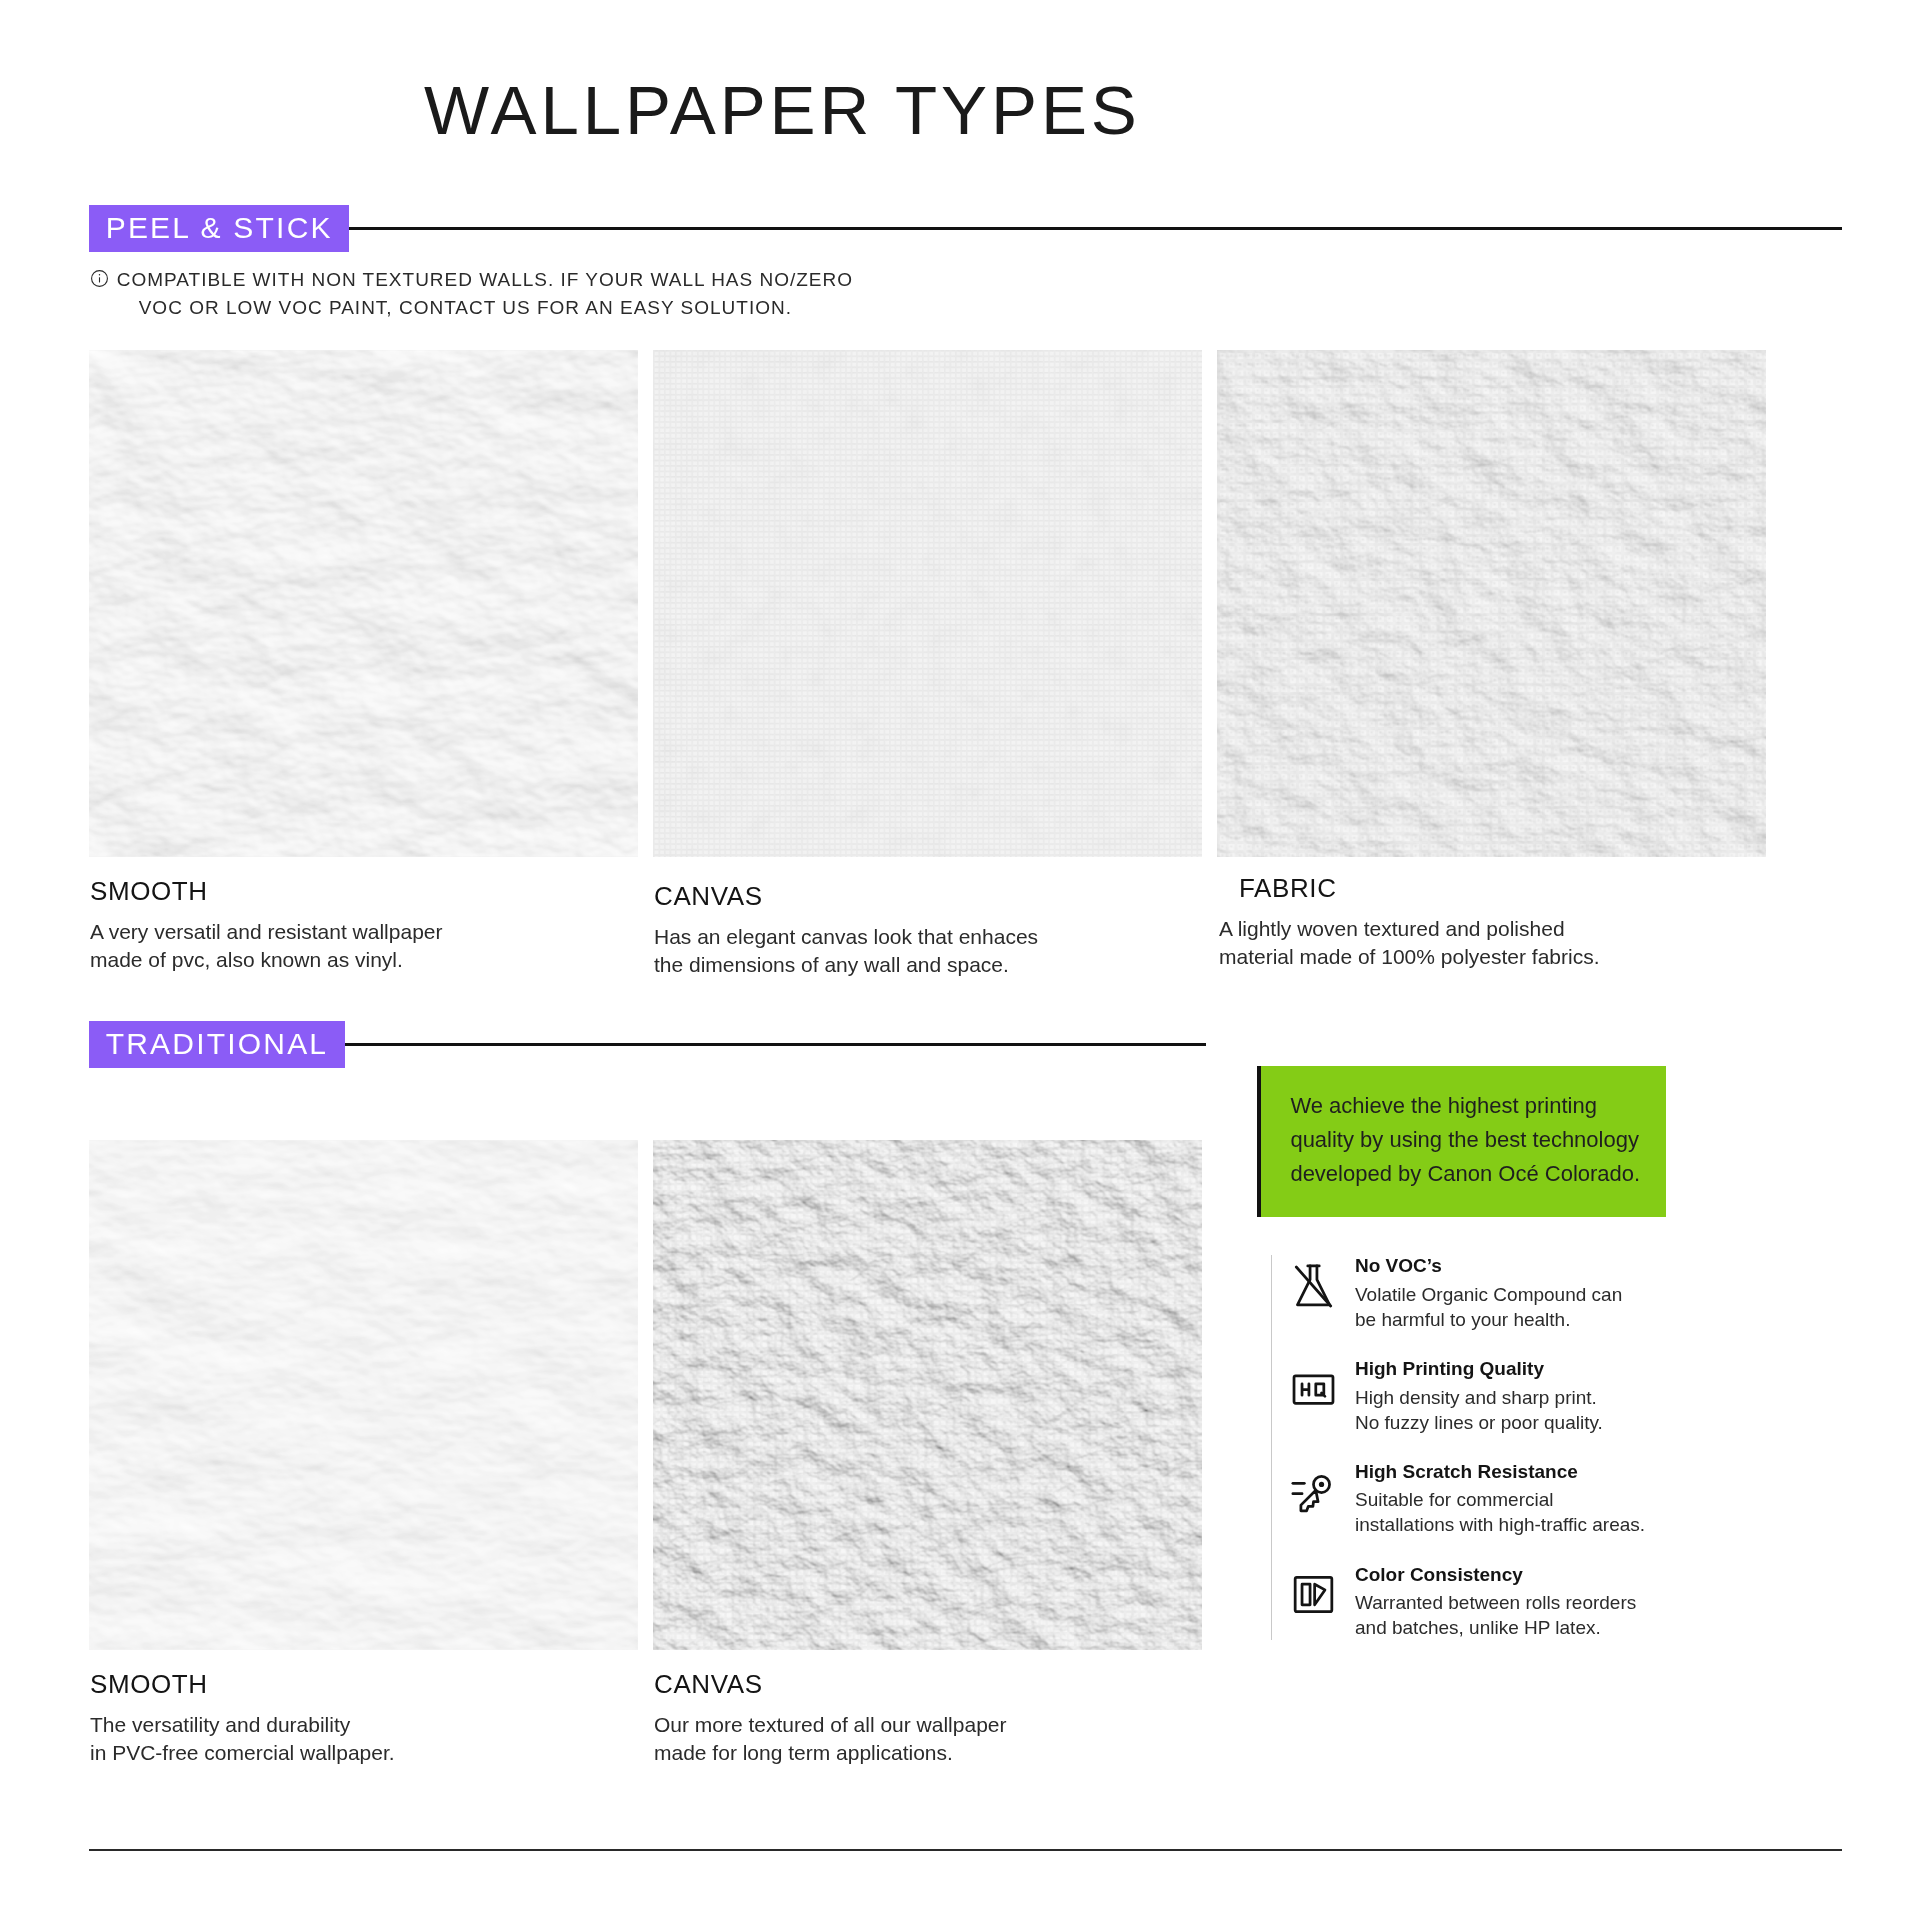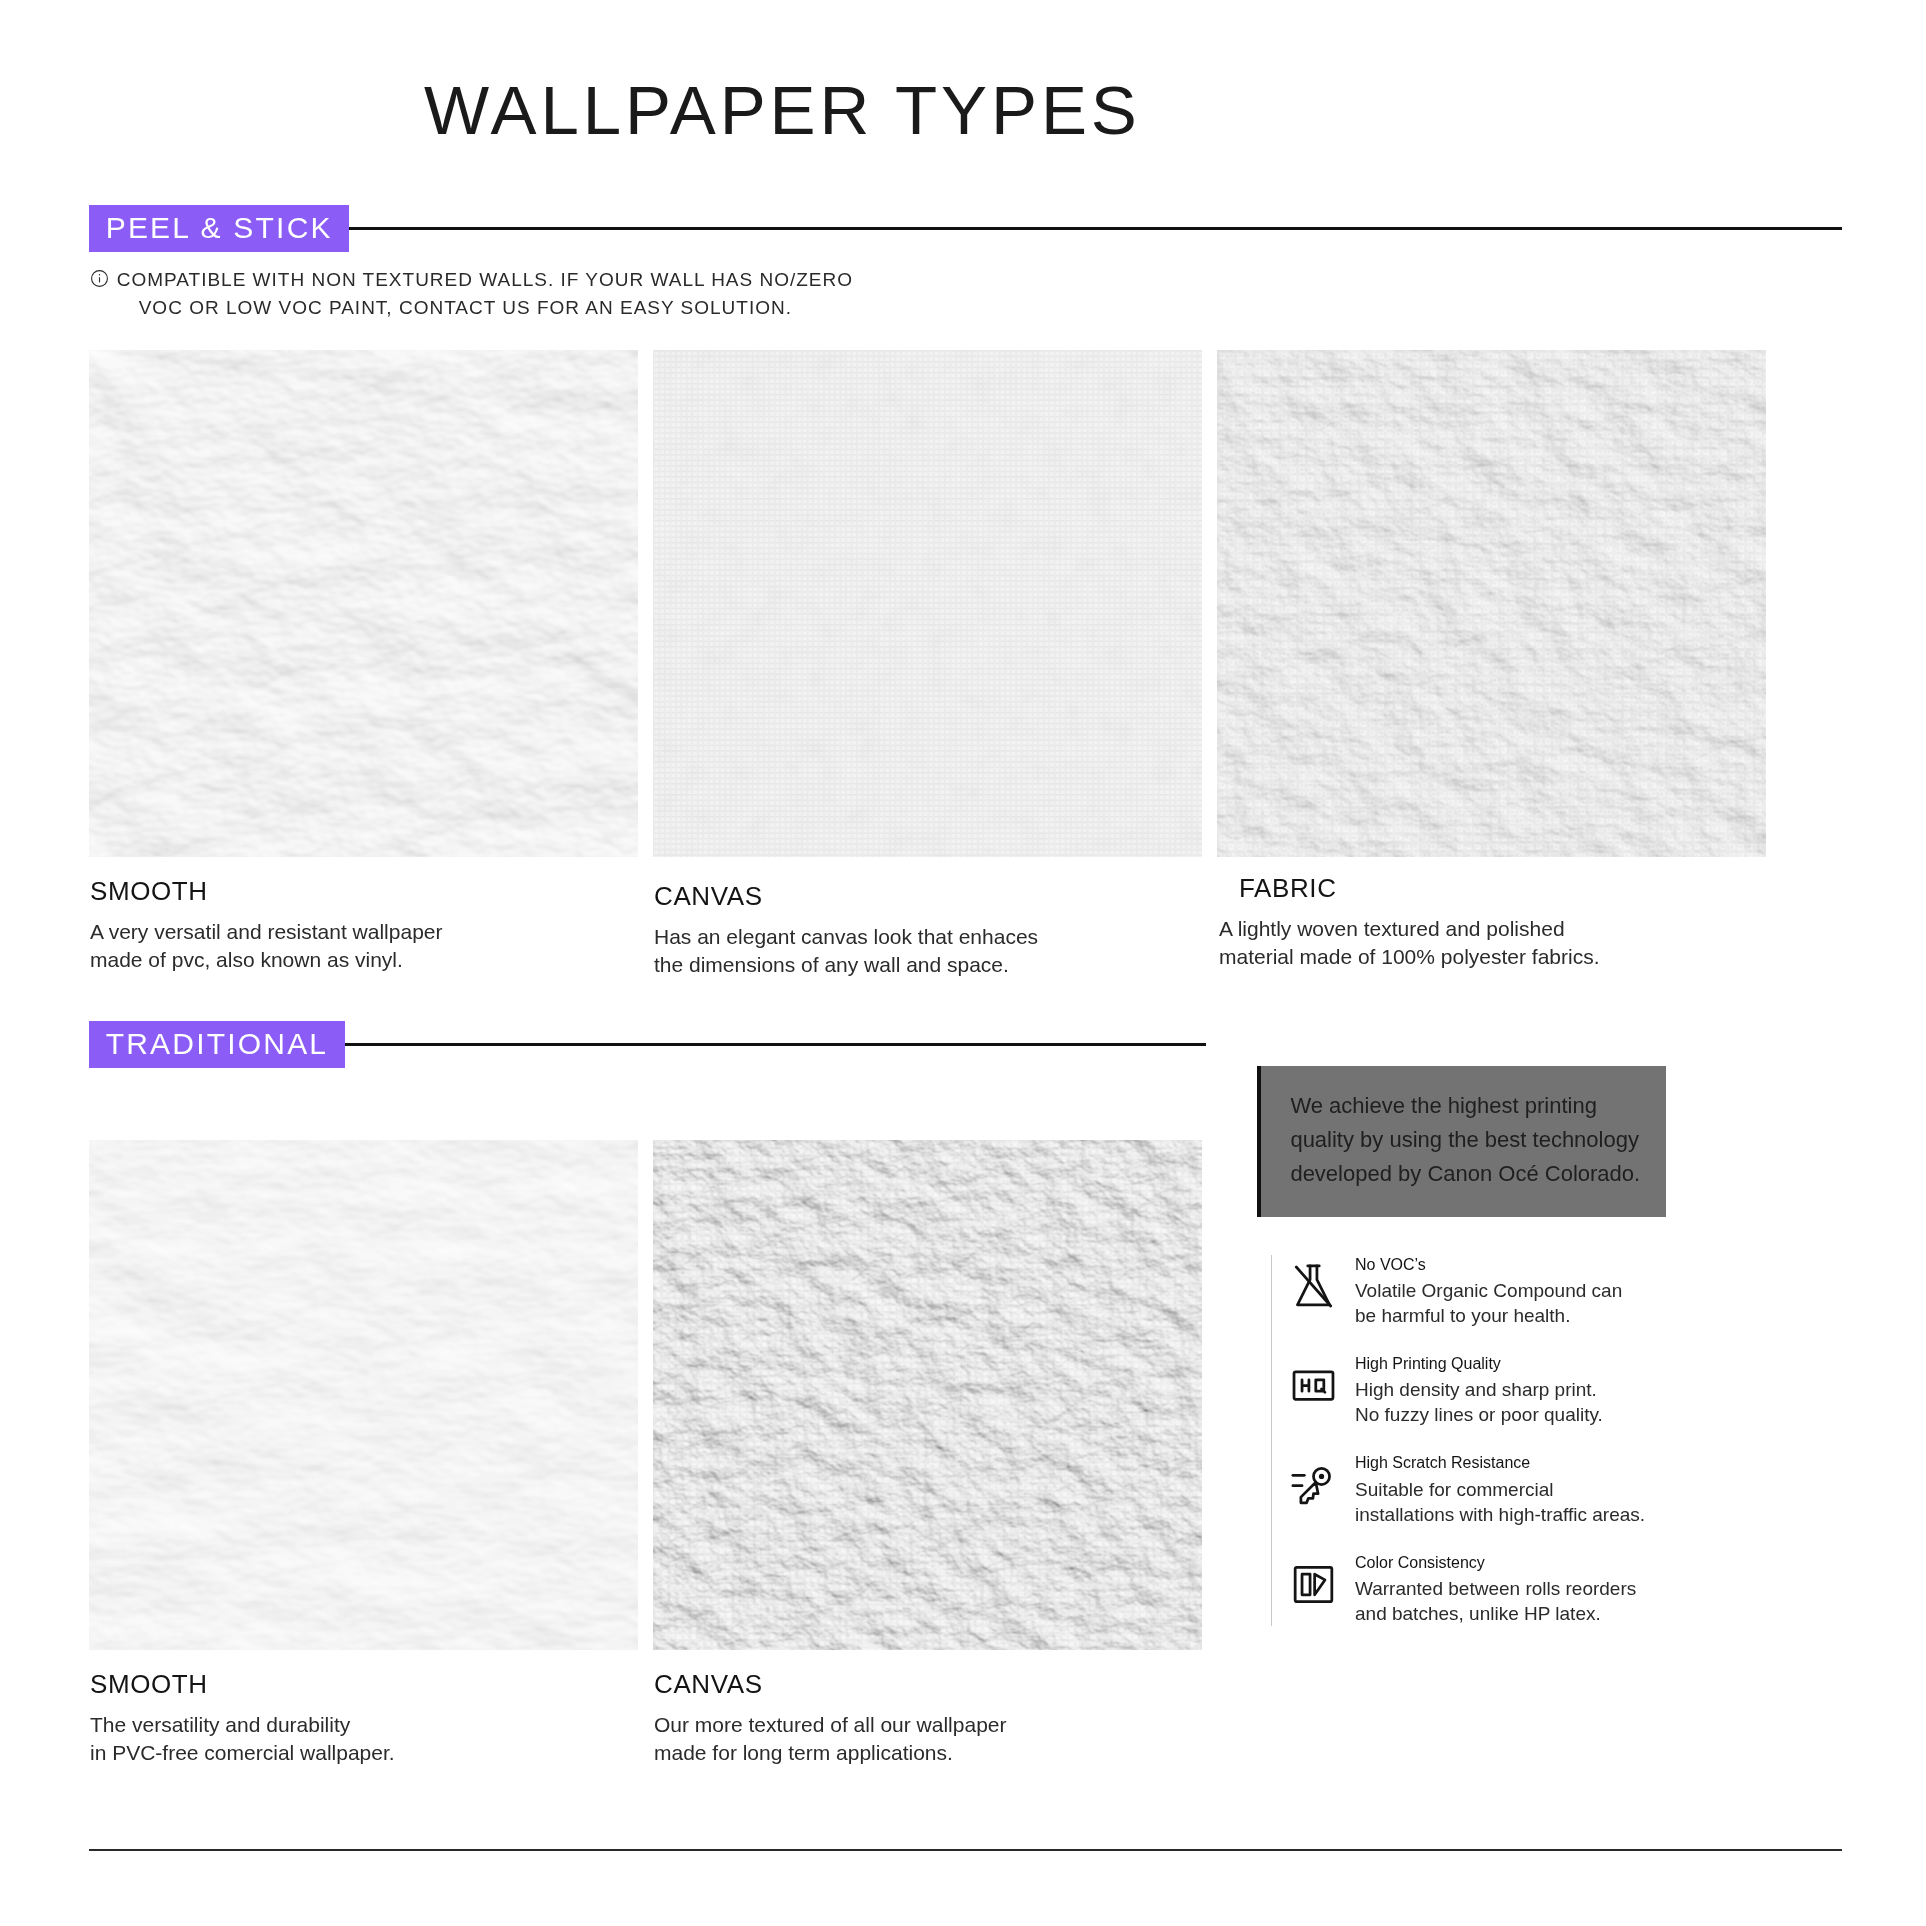--- a/index.html
+++ b/index.html
@@ -95,21 +95,21 @@
   .quote-wrap {
     position: absolute;
     display: flex;
   }
   .quote-bar {
     width: 3.9px;
     background: #111111;
     flex: 0 0 auto;
   }
   .quote-body {
-    background: #737373;
+    background: #84cc16;
     padding: 23px 26px 26px 29.5px;
     font-size: 22px;
     line-height: 1.55;
     color: #1f1f1f;
   }
 
   
   .features {
     position: absolute;
     left: 1271px;
@@ -125,22 +125,22 @@
   }
   .feat-icon {
     flex: 0 0 auto;
     width: 83px;
     display: flex;
     justify-content: center;
     padding-top: 3.9px;
   }
   .feat-text { flex: 1 1 auto; }
   .feat-title {
-    font-size: 16px;
-    font-weight: 400;
+    font-size: 19px;
+    font-weight: 700;
     color: #141414;
     line-height: 1.2;
     margin-bottom: 3.9px;
   }
   .feat-sub {
     font-size: 19px;
     line-height: 1.32;
     color: #2b2b2b;
   }
 

